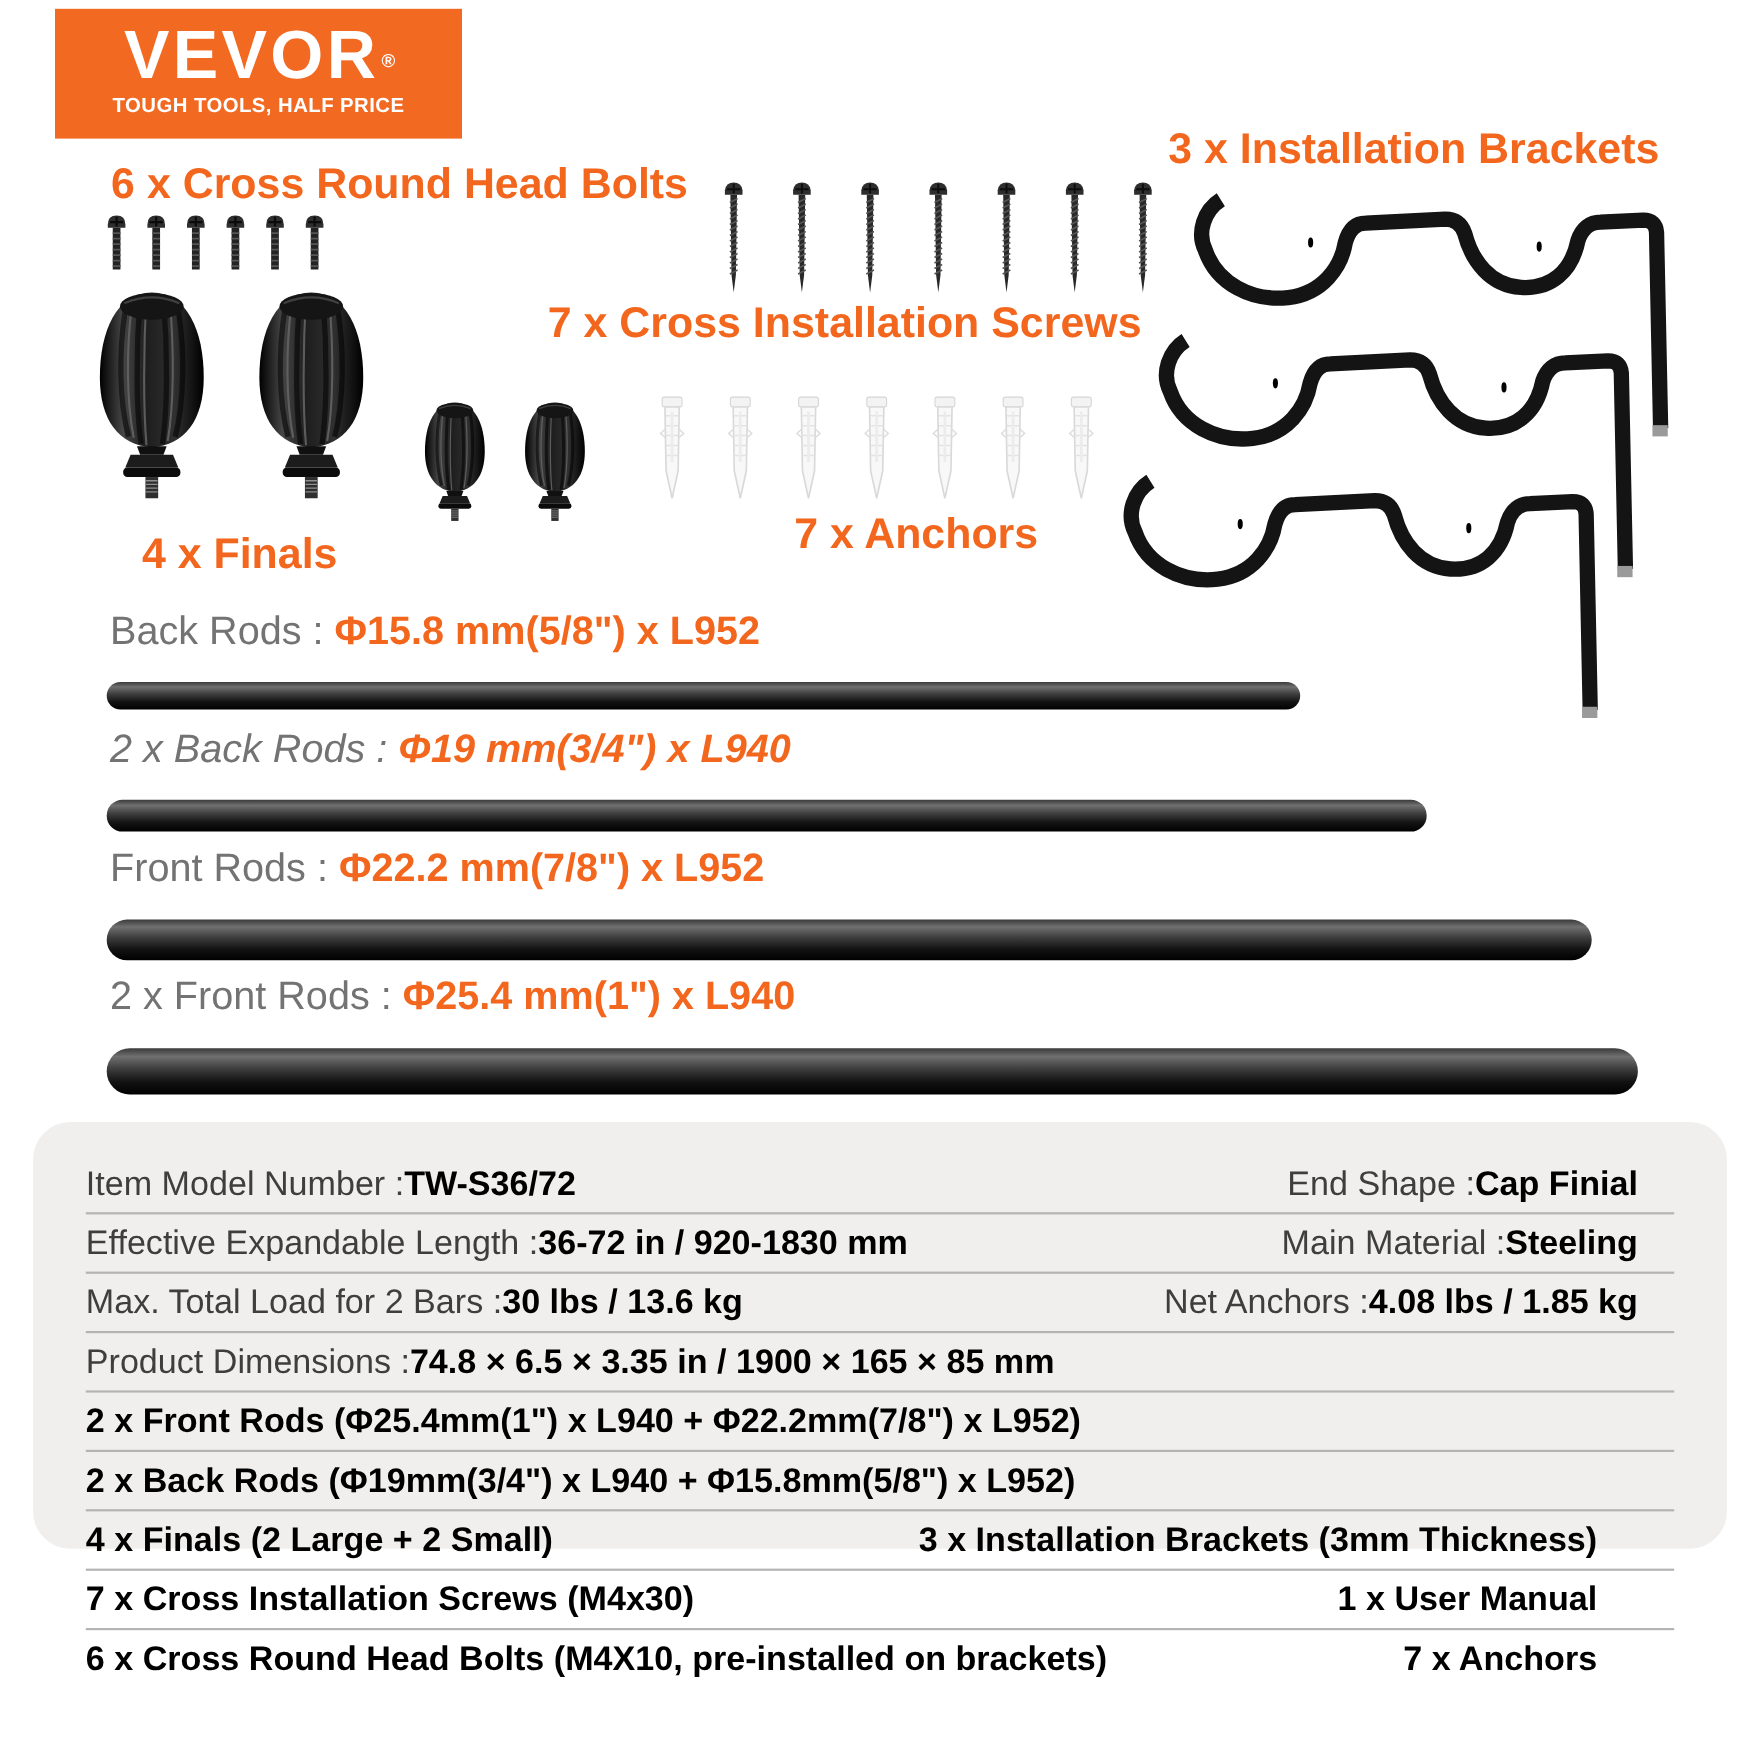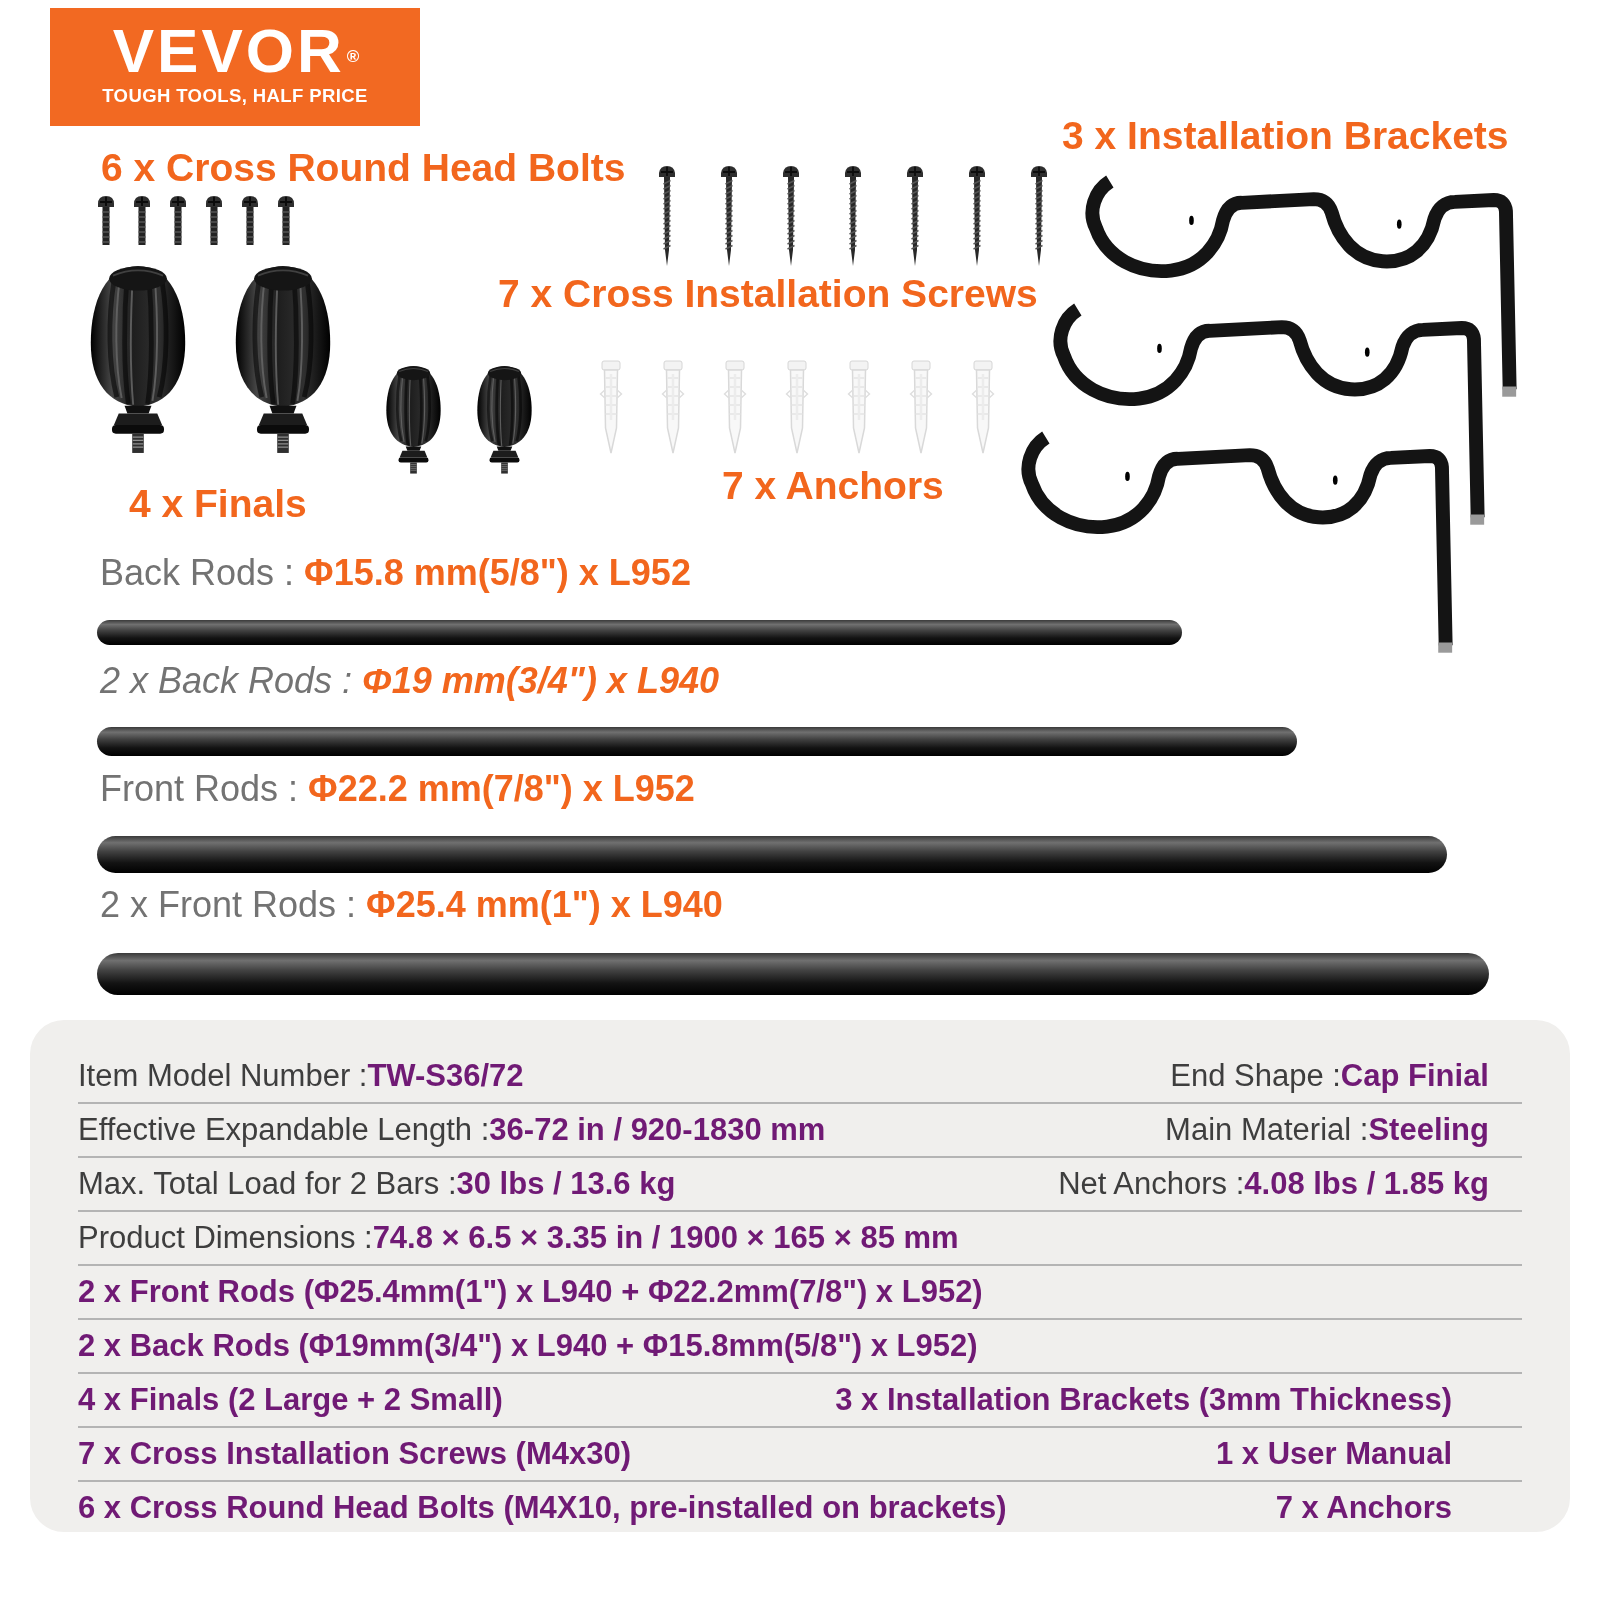--- a/index.html
+++ b/index.html
@@ -30,30 +30,30 @@
   .finial{position:absolute;}
   .bracket{position:absolute;width:436px;height:252px;}
 
   .rod-label{position:absolute;left:100px;font-size:36px;white-space:nowrap;}
   .rl-name{color:#737373;}
   .rl-spec{color:#F2661D;font-weight:bold;}
   .rod-bar{position:absolute;left:97px;
     background:linear-gradient(#3a3a3a 0%,#707070 18%,#414141 42%,#131313 72%,#000 100%);}
 
   
-  #spec-panel{position:absolute;left:30px;top:1020px;width:1540px;height:512px;
+  #spec-panel{position:absolute;left:30px;top:1020px;width:1540px;height:388px;
       background:#F0EFED;border-radius:34px;box-sizing:border-box;padding-top:30px;}
   .spec-row{height:52px;margin:0 48px;display:flex;align-items:center;
       border-bottom:2px solid #B4B4B4;font-size:31px;white-space:nowrap;}
   .spec-row:last-child{border-bottom:none;}
   .cell{display:flex;}
   .cell.right{margin-left:auto;margin-right:33px;align-items:center;}
   .cell.right.far{margin-right:70px;}
   .sp-label{color:#3E3E3E;}
-  .sp-value{color:#701a75;font-weight:bold;}
+  .sp-value{color:#000000;font-weight:bold;}
 </style>
 </head>
 <body>
 
 <div id="stage">
 
   <div class="logo">
     <div>
       <span class="logo-name">VEVOR</span><span class="logo-reg">®</span>
     </div>

